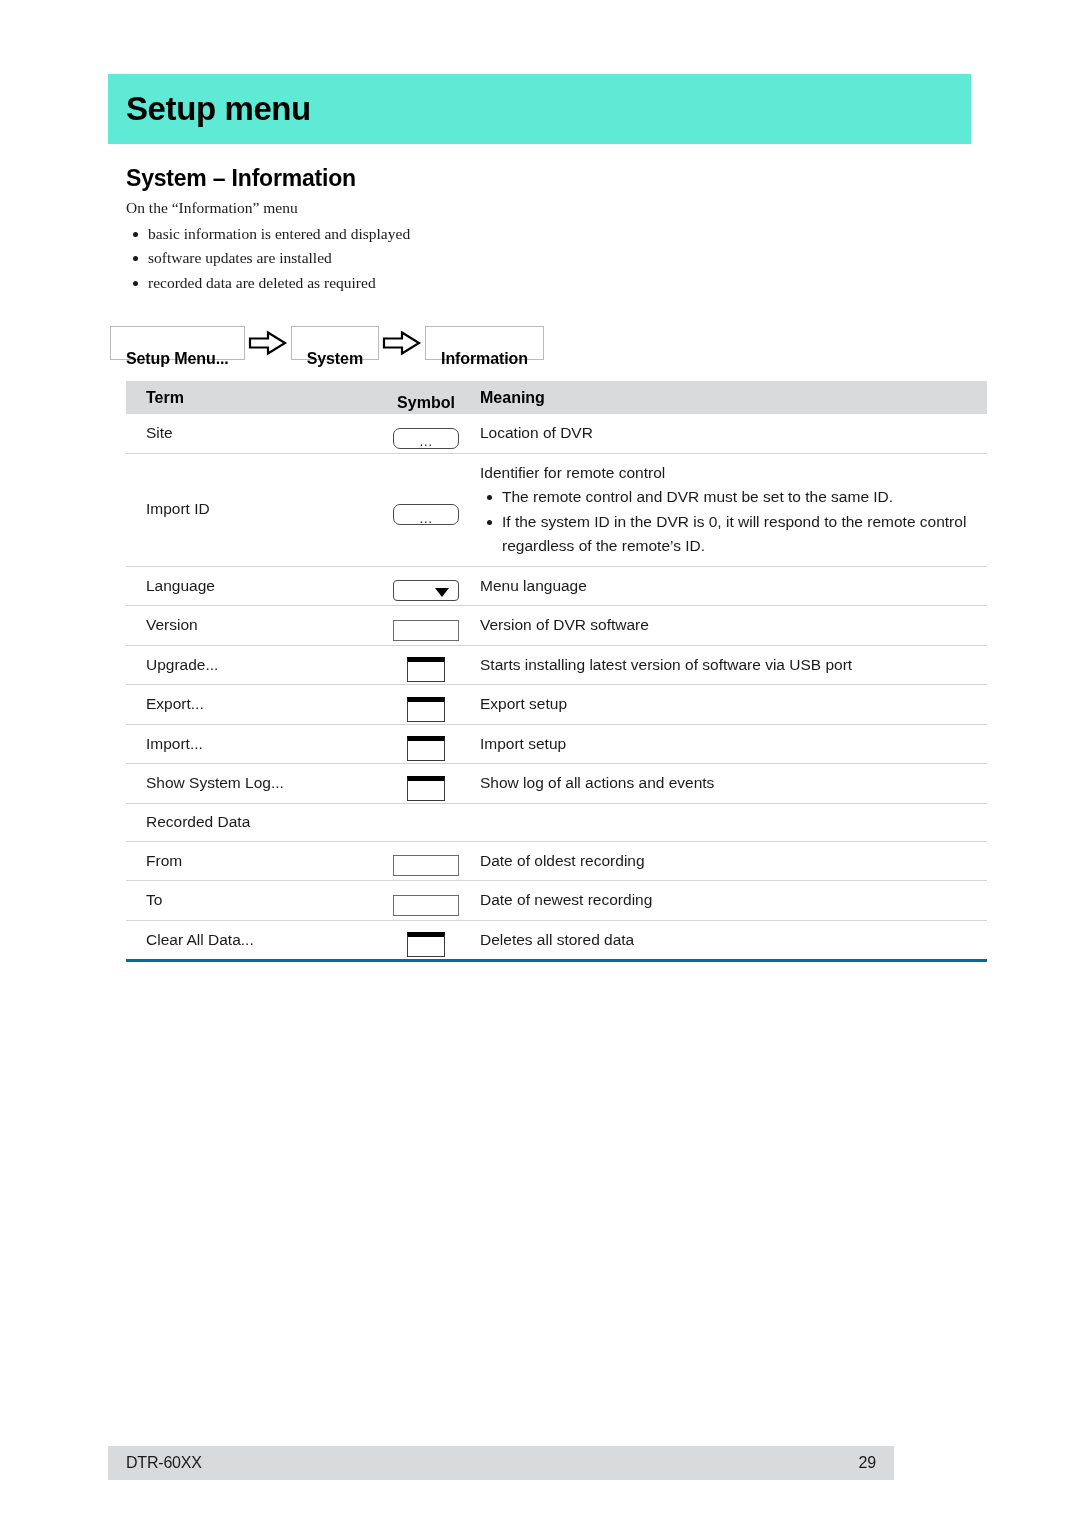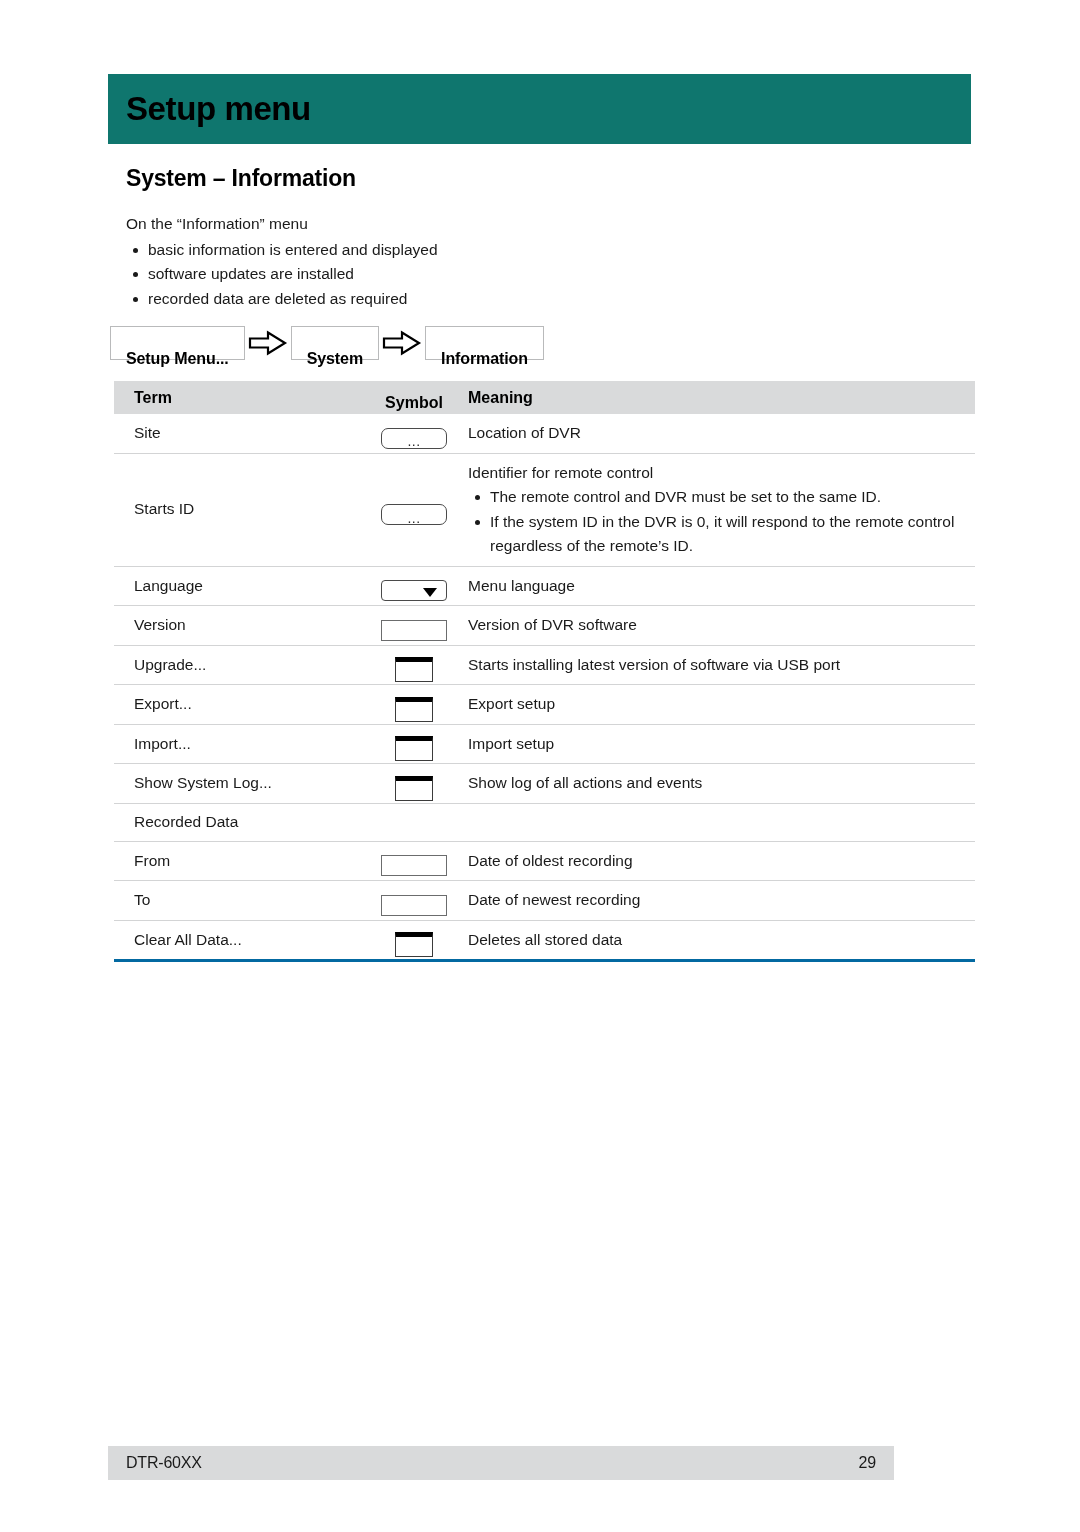--- a/index.html
+++ b/index.html
@@ -25,21 +25,21 @@
     height: 1532px;
   }
 
   
   .chapter-band {
     position: absolute;
     left: 0;
     top: 74px;
     width: 863px;
     height: 70px;
-    background: #0f766e;
+    background: #5eead4;
   }
   .chapter-title {
     position: absolute;
     left: 18px;
     top: 16px;
     font-size: 33px;
     font-weight: bold;
     letter-spacing: -0.4px;
     color: #000;
     white-space: nowrap;
@@ -54,22 +54,23 @@
     font-weight: bold;
     letter-spacing: -0.2px;
     color: #000;
     white-space: nowrap;
   }
 
   
   .intro {
     position: absolute;
     left: 18px;
-    top: 212px;
+    top: 196px;
     width: 700px;
+    font-family: Liberation Serif, serif;
   }
   .intro-line {
     font-size: 15.5px;
     line-height: 24.5px;
     color: #1a1a1a;
     white-space: nowrap;
   }
   .intro-list {
     margin: 1px 0 0 0;
     padding: 0;
@@ -126,21 +127,21 @@
     height: 34px;
     display: flex;
     align-items: center;
     justify-content: center;
     flex: none;
   }
 
   
   .table {
     position: absolute;
-    left: 6px;
+    left: 18px;
     top: 381px;
     width: 861px;
   }
   .t-head {
     background: #d9dadb;
     height: 33px;
     display: flex;
     align-items: center;
   }
   .t-head .c-term   { padding-left: 20px; }
@@ -359,21 +360,21 @@
             <span class="sym-ellipsis">
               <i>...</i>
             </span>
           </div>
           <div class="c-meaning">
             <div class="cell-text">Location of DVR</div>
           </div>
         </div>
         <div class="t-row">
           <div class="c-term">
-            <span class="cell-text">Starts ID</span>
+            <span class="cell-text">Import ID</span>
           </div>
           <div class="c-symbol">
             <span class="sym-ellipsis">
               <i>...</i>
             </span>
           </div>
           <div class="c-meaning">
             <div class="cell-text">Identifier for remote control</div>
             <ul class="meaning-list">
               <li>The remote control and DVR must be set to the same ID.</li>

